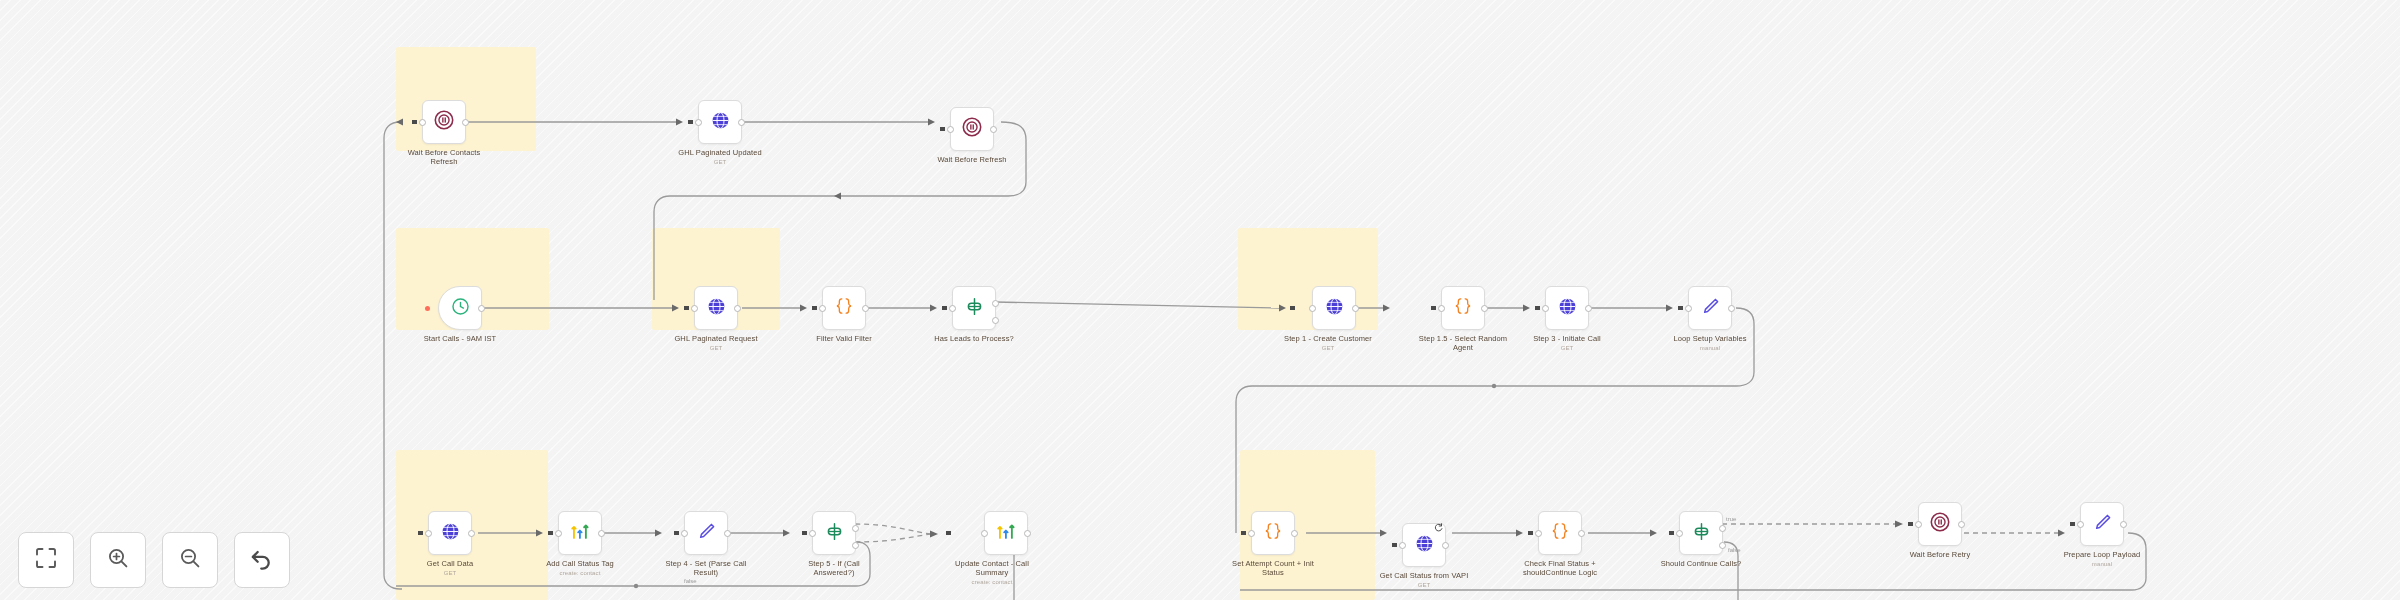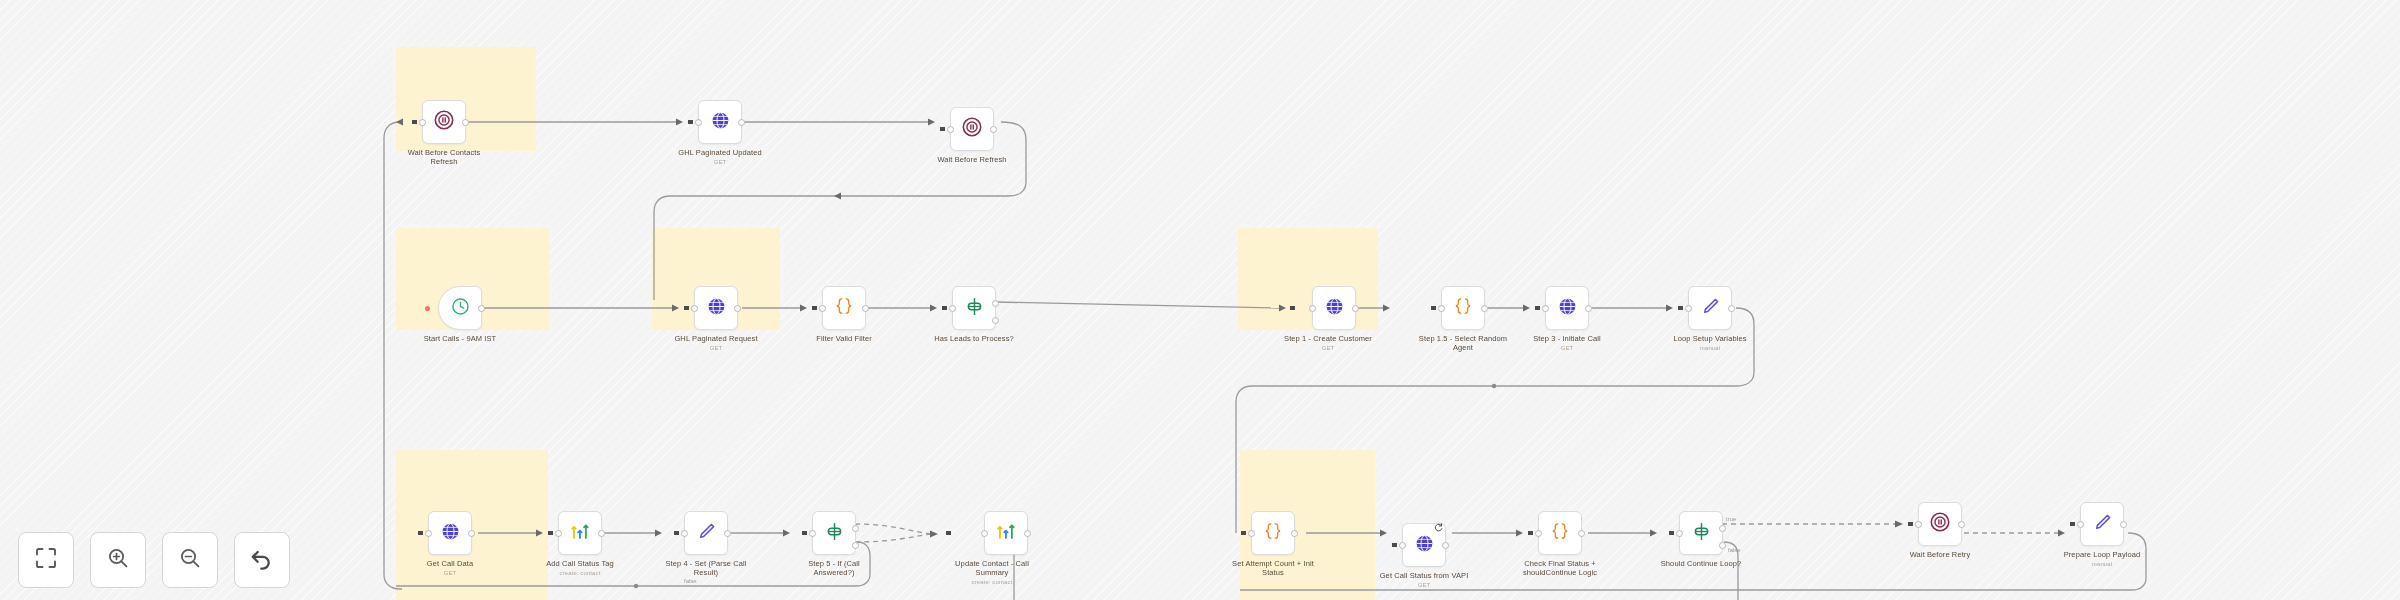--- a/index.html
+++ b/index.html
@@ -608,21 +608,21 @@
           <line x1="12" y1="3" x2="12" y2="21" stroke="#1d8a5c" stroke-width="1.7" stroke-linecap="round"></line>
           <rect x="5" y="8.4" width="14" height="7.2" rx="3.6" fill="none" stroke="#1d8a5c" stroke-width="1.7"></rect>
           <line x1="5" y1="12" x2="19" y2="12" stroke="#1d8a5c" stroke-width="1.5"></line>
         </svg>
       </span>
       <span class="port in"></span>
       <span class="port outA"></span>
       <span class="port outB"></span>
     </div>
     <div class="node-label">
-      <span>Should Continue Loop?</span>
+      <span>Should Continue Calls?</span>
     </div>
   </div>
 
   <div class="node" style="left:1918px; top:502px;">
     <div class="in-stub"></div>
     <div class="node-box">
       <span class="ico">
         <svg width="22" height="22" viewBox="0 0 24 24">
           <circle cx="12" cy="12" r="9.5" fill="none" stroke="#8c2a4a" stroke-width="1.7"></circle>
           <circle cx="12" cy="12" r="5.5" fill="none" stroke="#8c2a4a" stroke-width="1.5"></circle>

